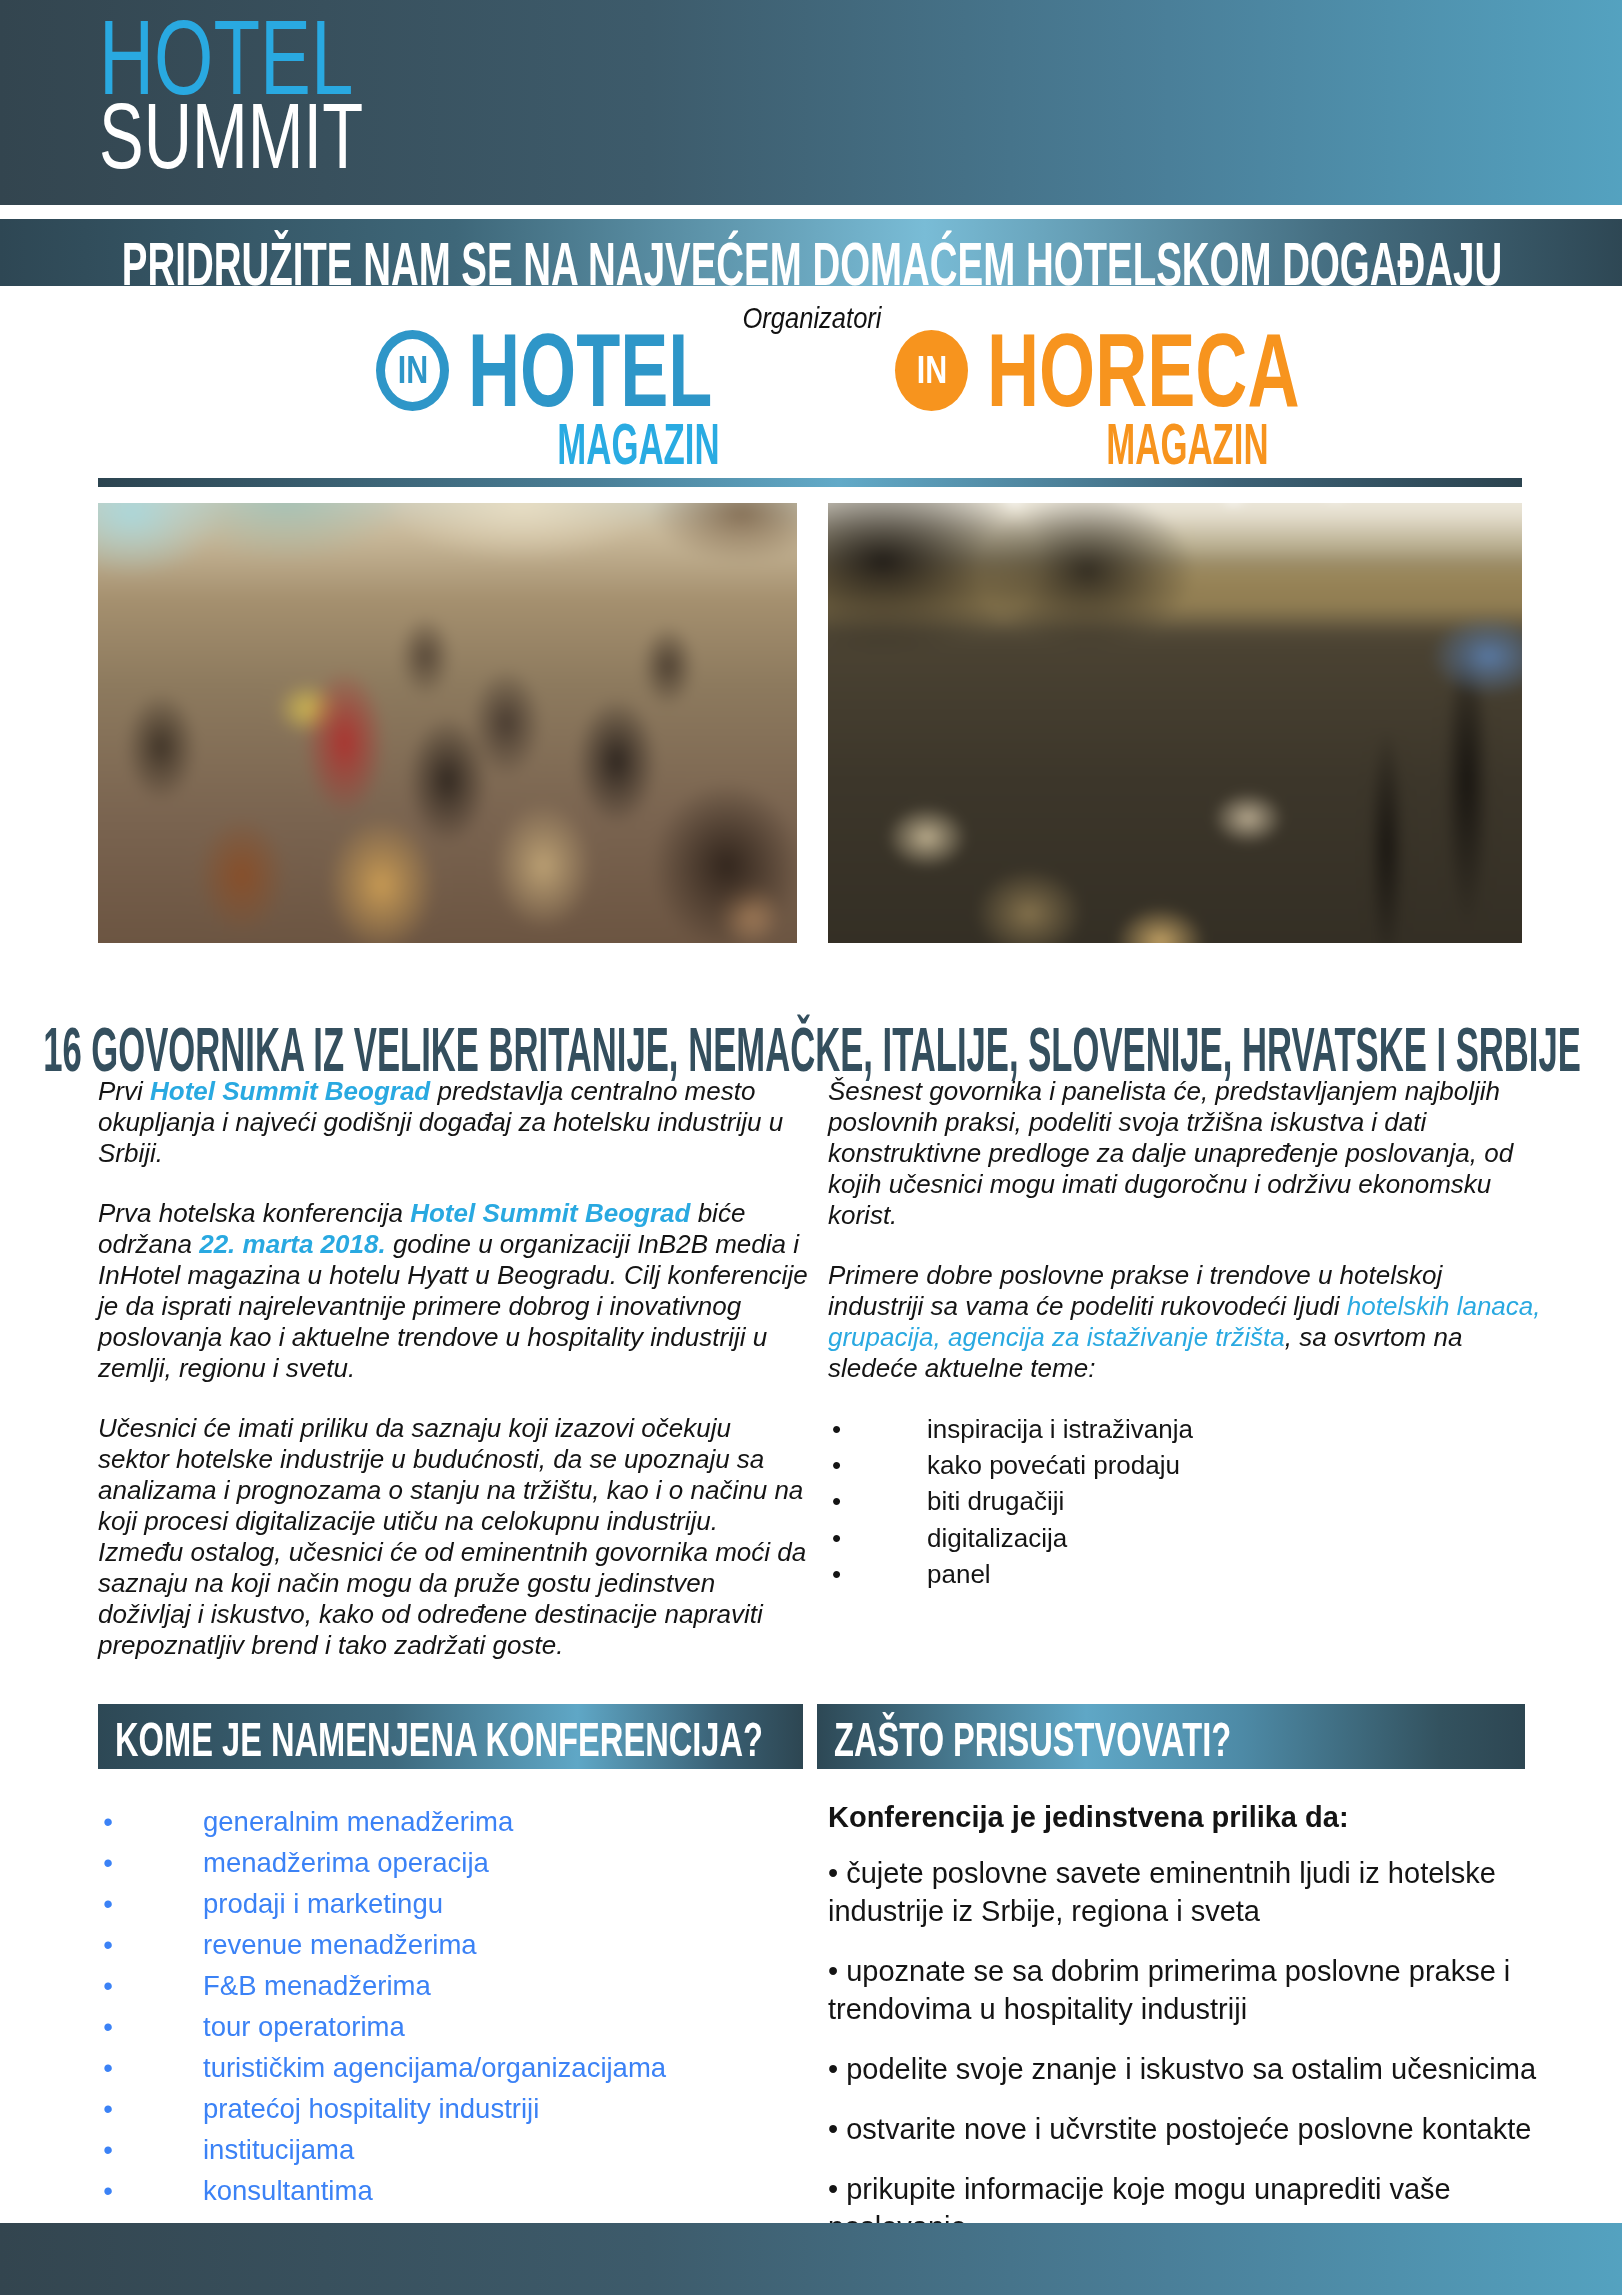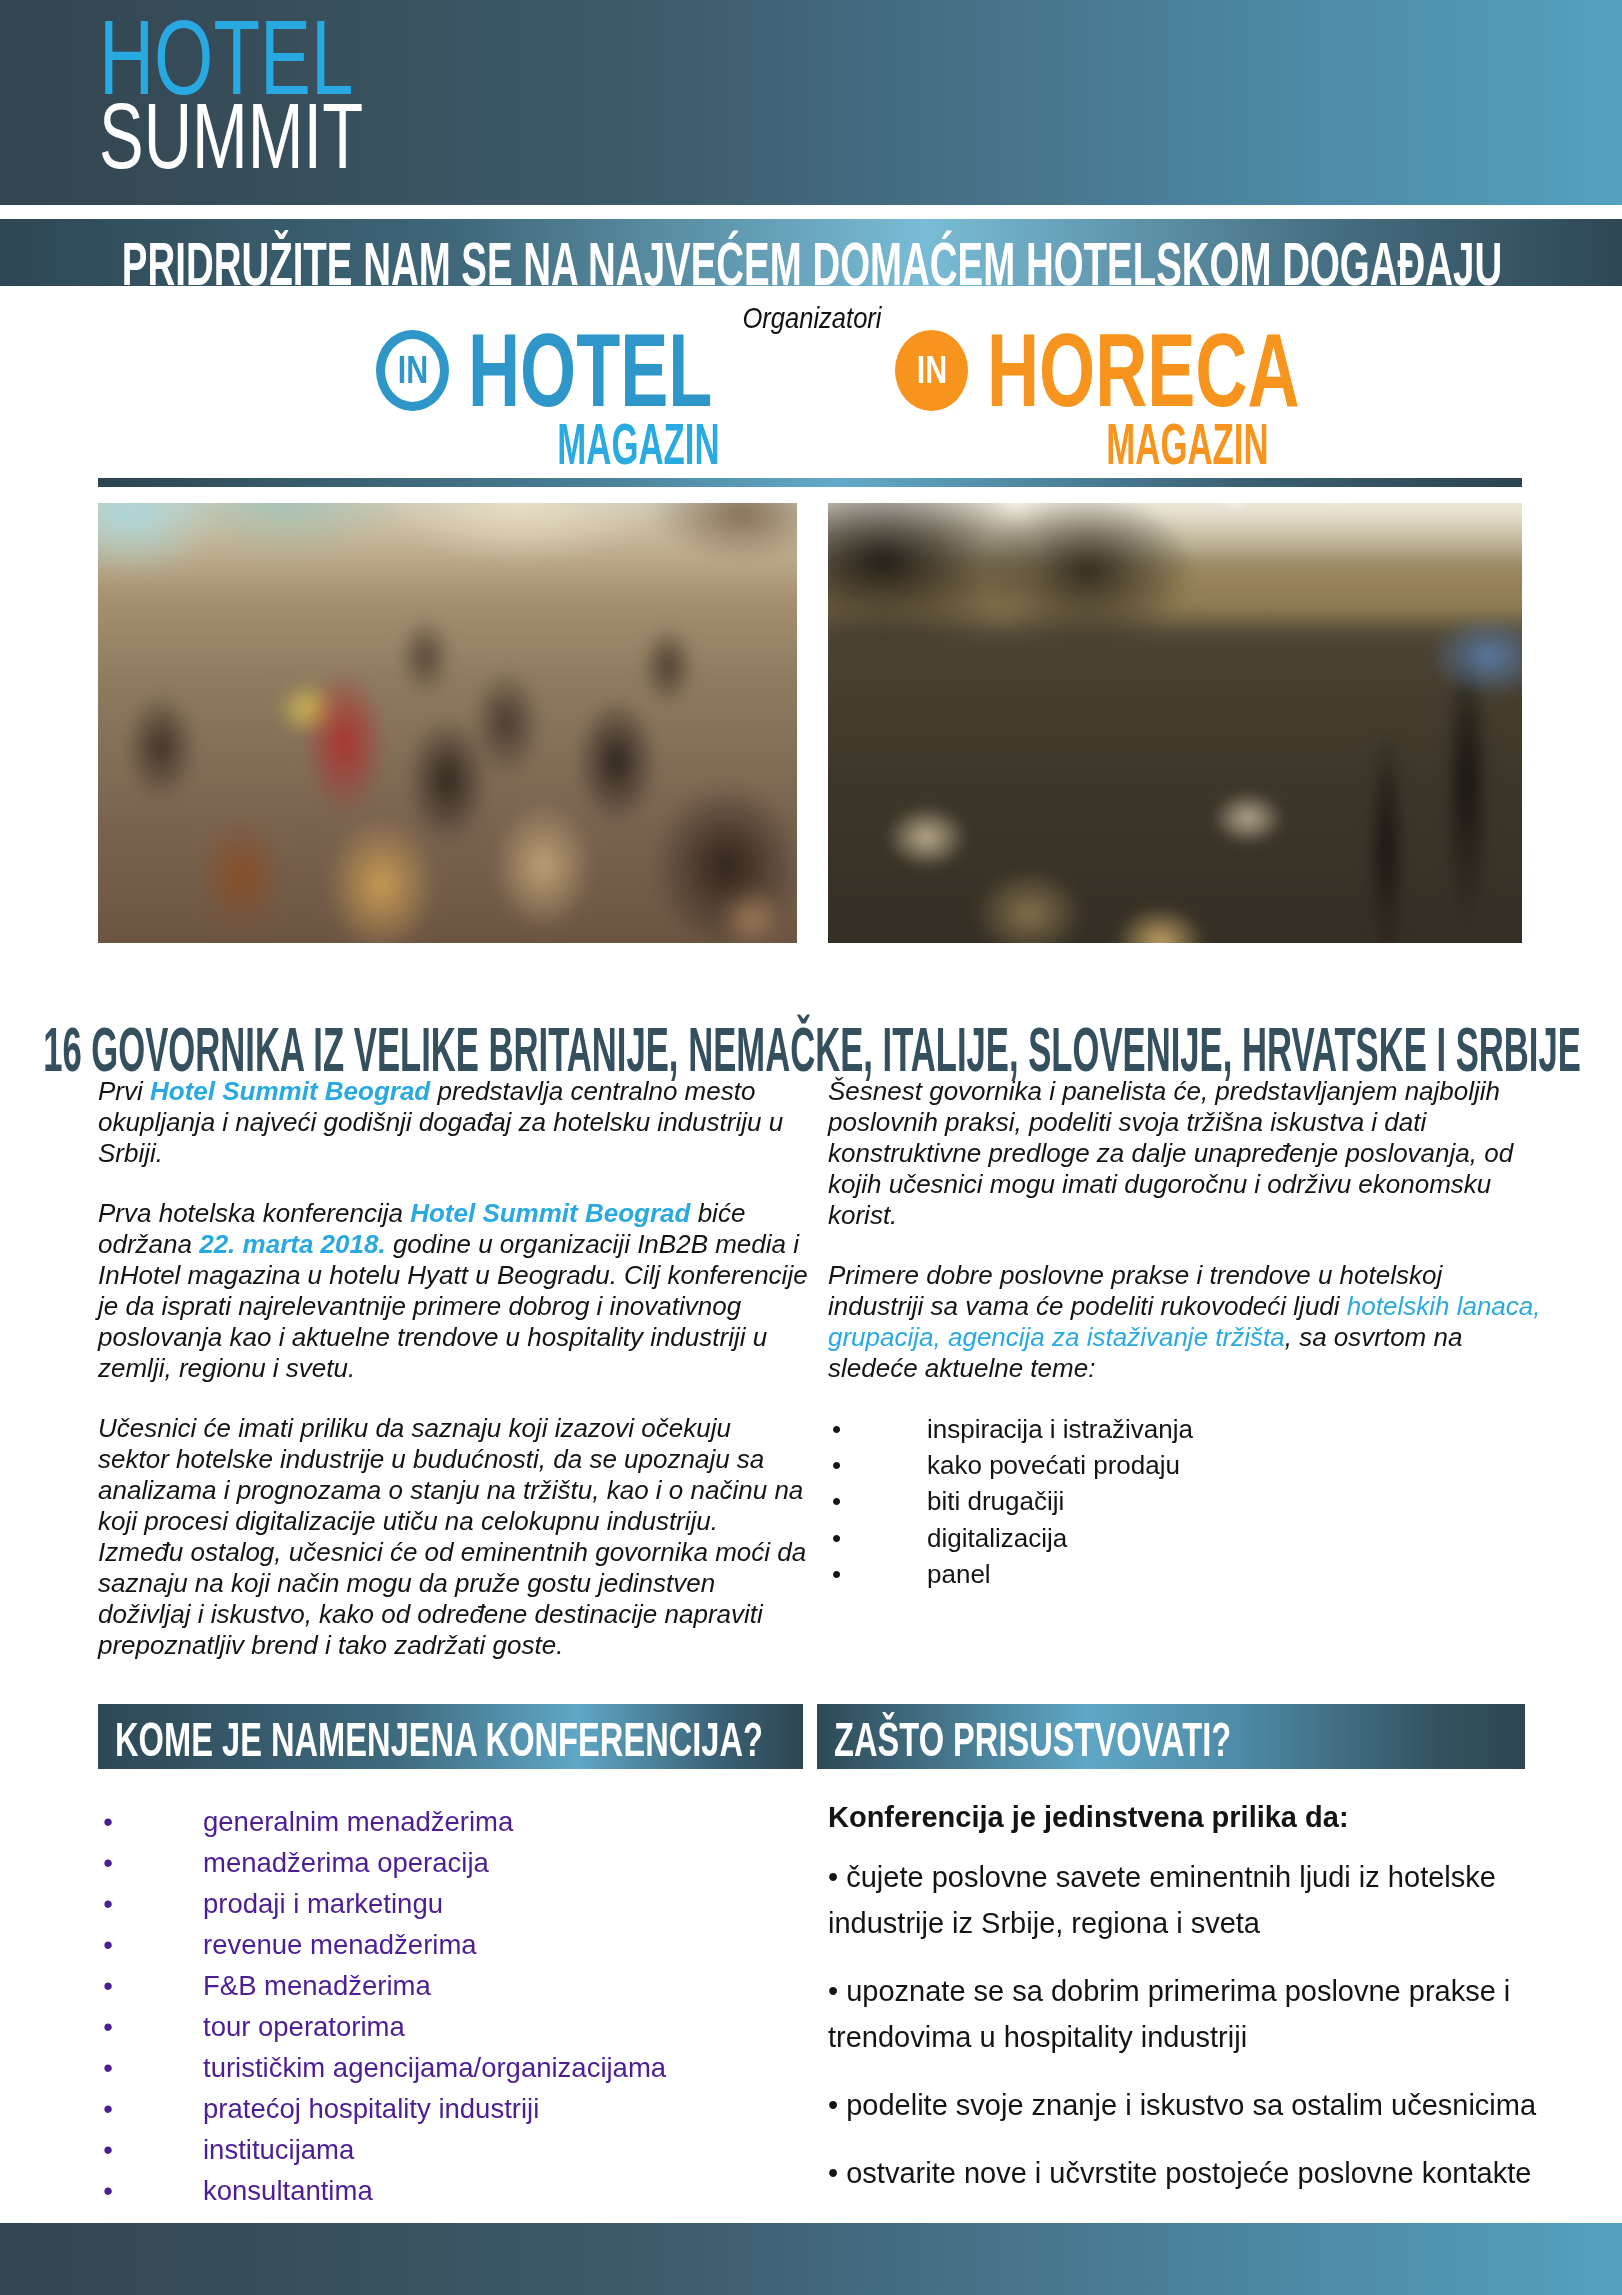--- a/index.html
+++ b/index.html
@@ -108,28 +108,28 @@
   .bar{position:absolute;top:1704px;height:65px;}
   .bar-left{left:98px;width:705px;
     background:linear-gradient(90deg,#2d4855 0%,#3e6a7e 42%,#5fa7c6 68%,#3a6175 88%,#2d4652 100%);}
   .bar-right{left:817px;width:708px;
     background:linear-gradient(90deg,#2d4855 0%,#5fa7c6 38%,#4d8aa6 60%,#33525f 88%,#2d4652 100%);}
   .bar-title{position:absolute;left:17px;top:7.9px;font-size:48px;font-weight:bold;color:#ffffff;
              display:inline-block;white-space:nowrap;transform:scaleX(.68);transform-origin:0 50%;}
 
   
   .kome-list{position:absolute;left:98px;top:1801px;width:707px;list-style:none;margin:0;padding:0;
-             font-size:27.5px;color:#4c1d95;}
+             font-size:27.5px;color:#3b82f6;}
   .kome-list li{position:relative;padding-left:105px;line-height:41px;}
   .kome-list li::before{content:"\2022";position:absolute;left:5.2px;}
 
   .zasto-block{position:absolute;left:828px;top:1801px;width:720px;font-size:29px;color:#141414;}
   .zasto-intro{font-weight:bold;margin:0 0 19.6px 0;}
   .zasto-list{list-style:none;margin:0;padding:0;}
-  .zasto-list li{line-height:46px;margin-bottom:22px;}
+  .zasto-list li{line-height:38px;margin-bottom:22px;}
   .zasto-list li::before{content:"\2022\00a0";}
 
   
   .footer-band{position:absolute;left:0;top:2223px;width:1623px;height:73px;
                background:linear-gradient(90deg,#33454f 0%,#3d5b6b 40%,#4a7f99 72%,#54a2c0 100%);}
 </style>
 </head>
 <body>
 
 <div class="page">

